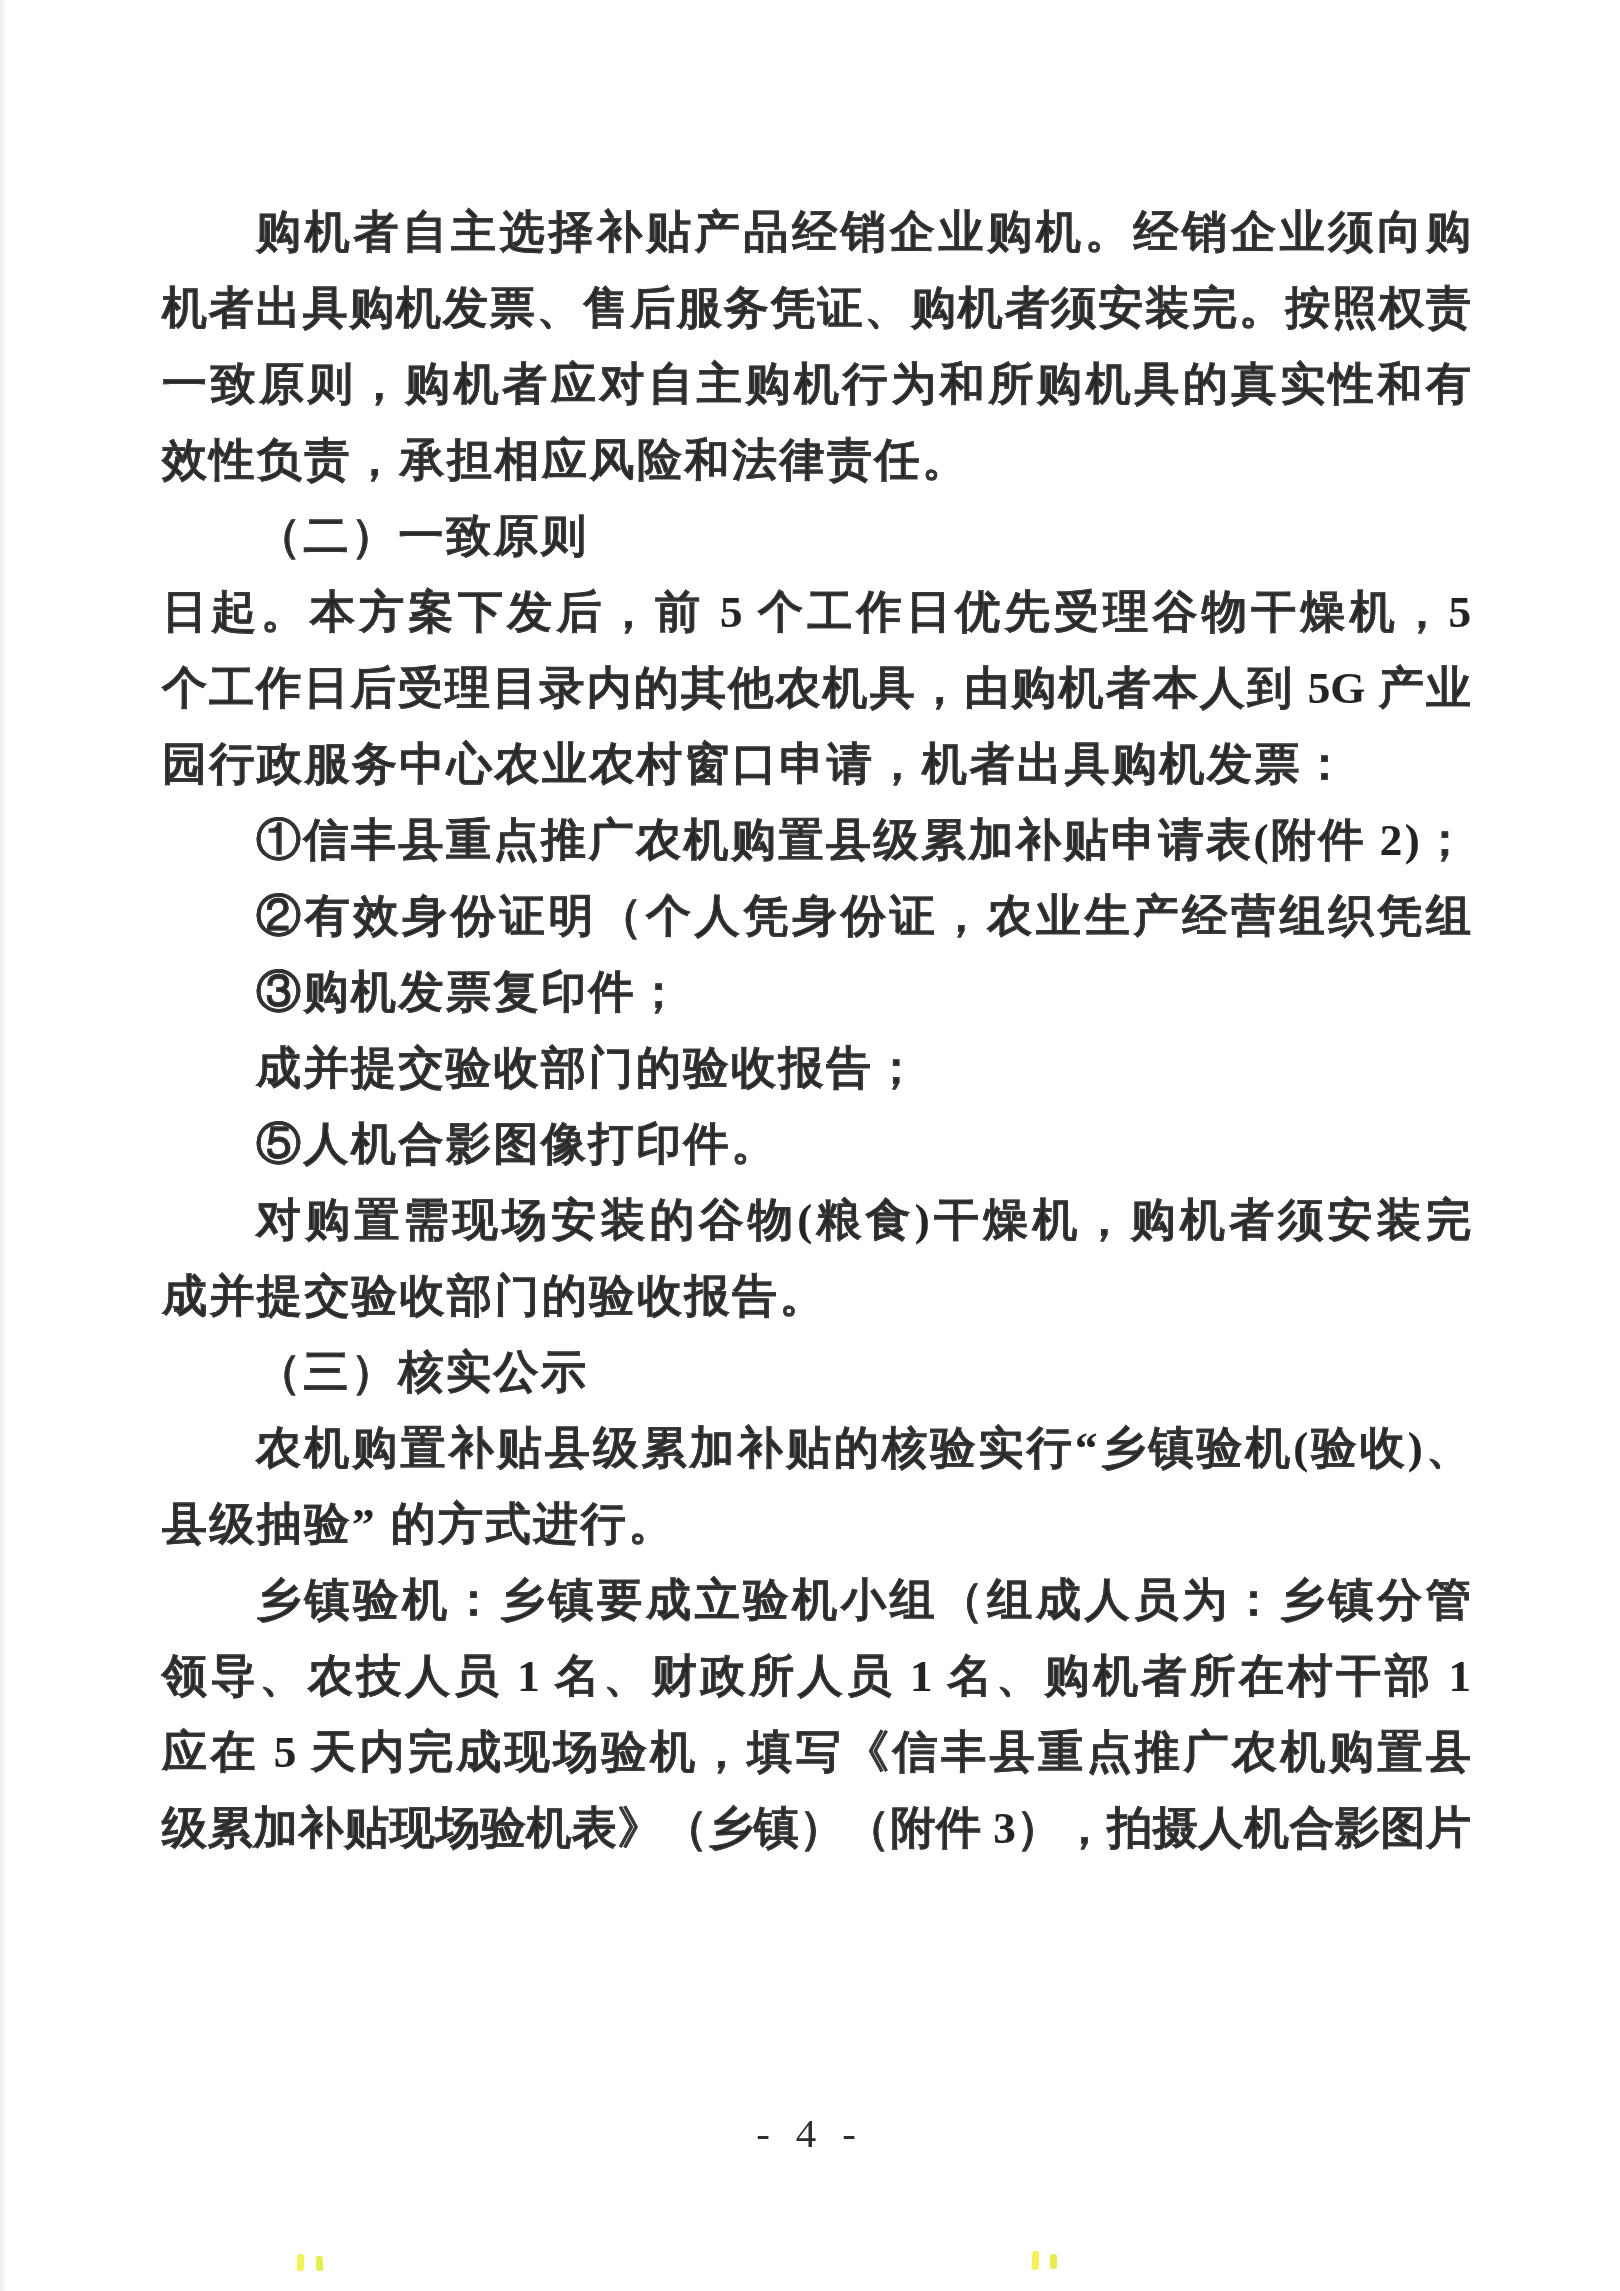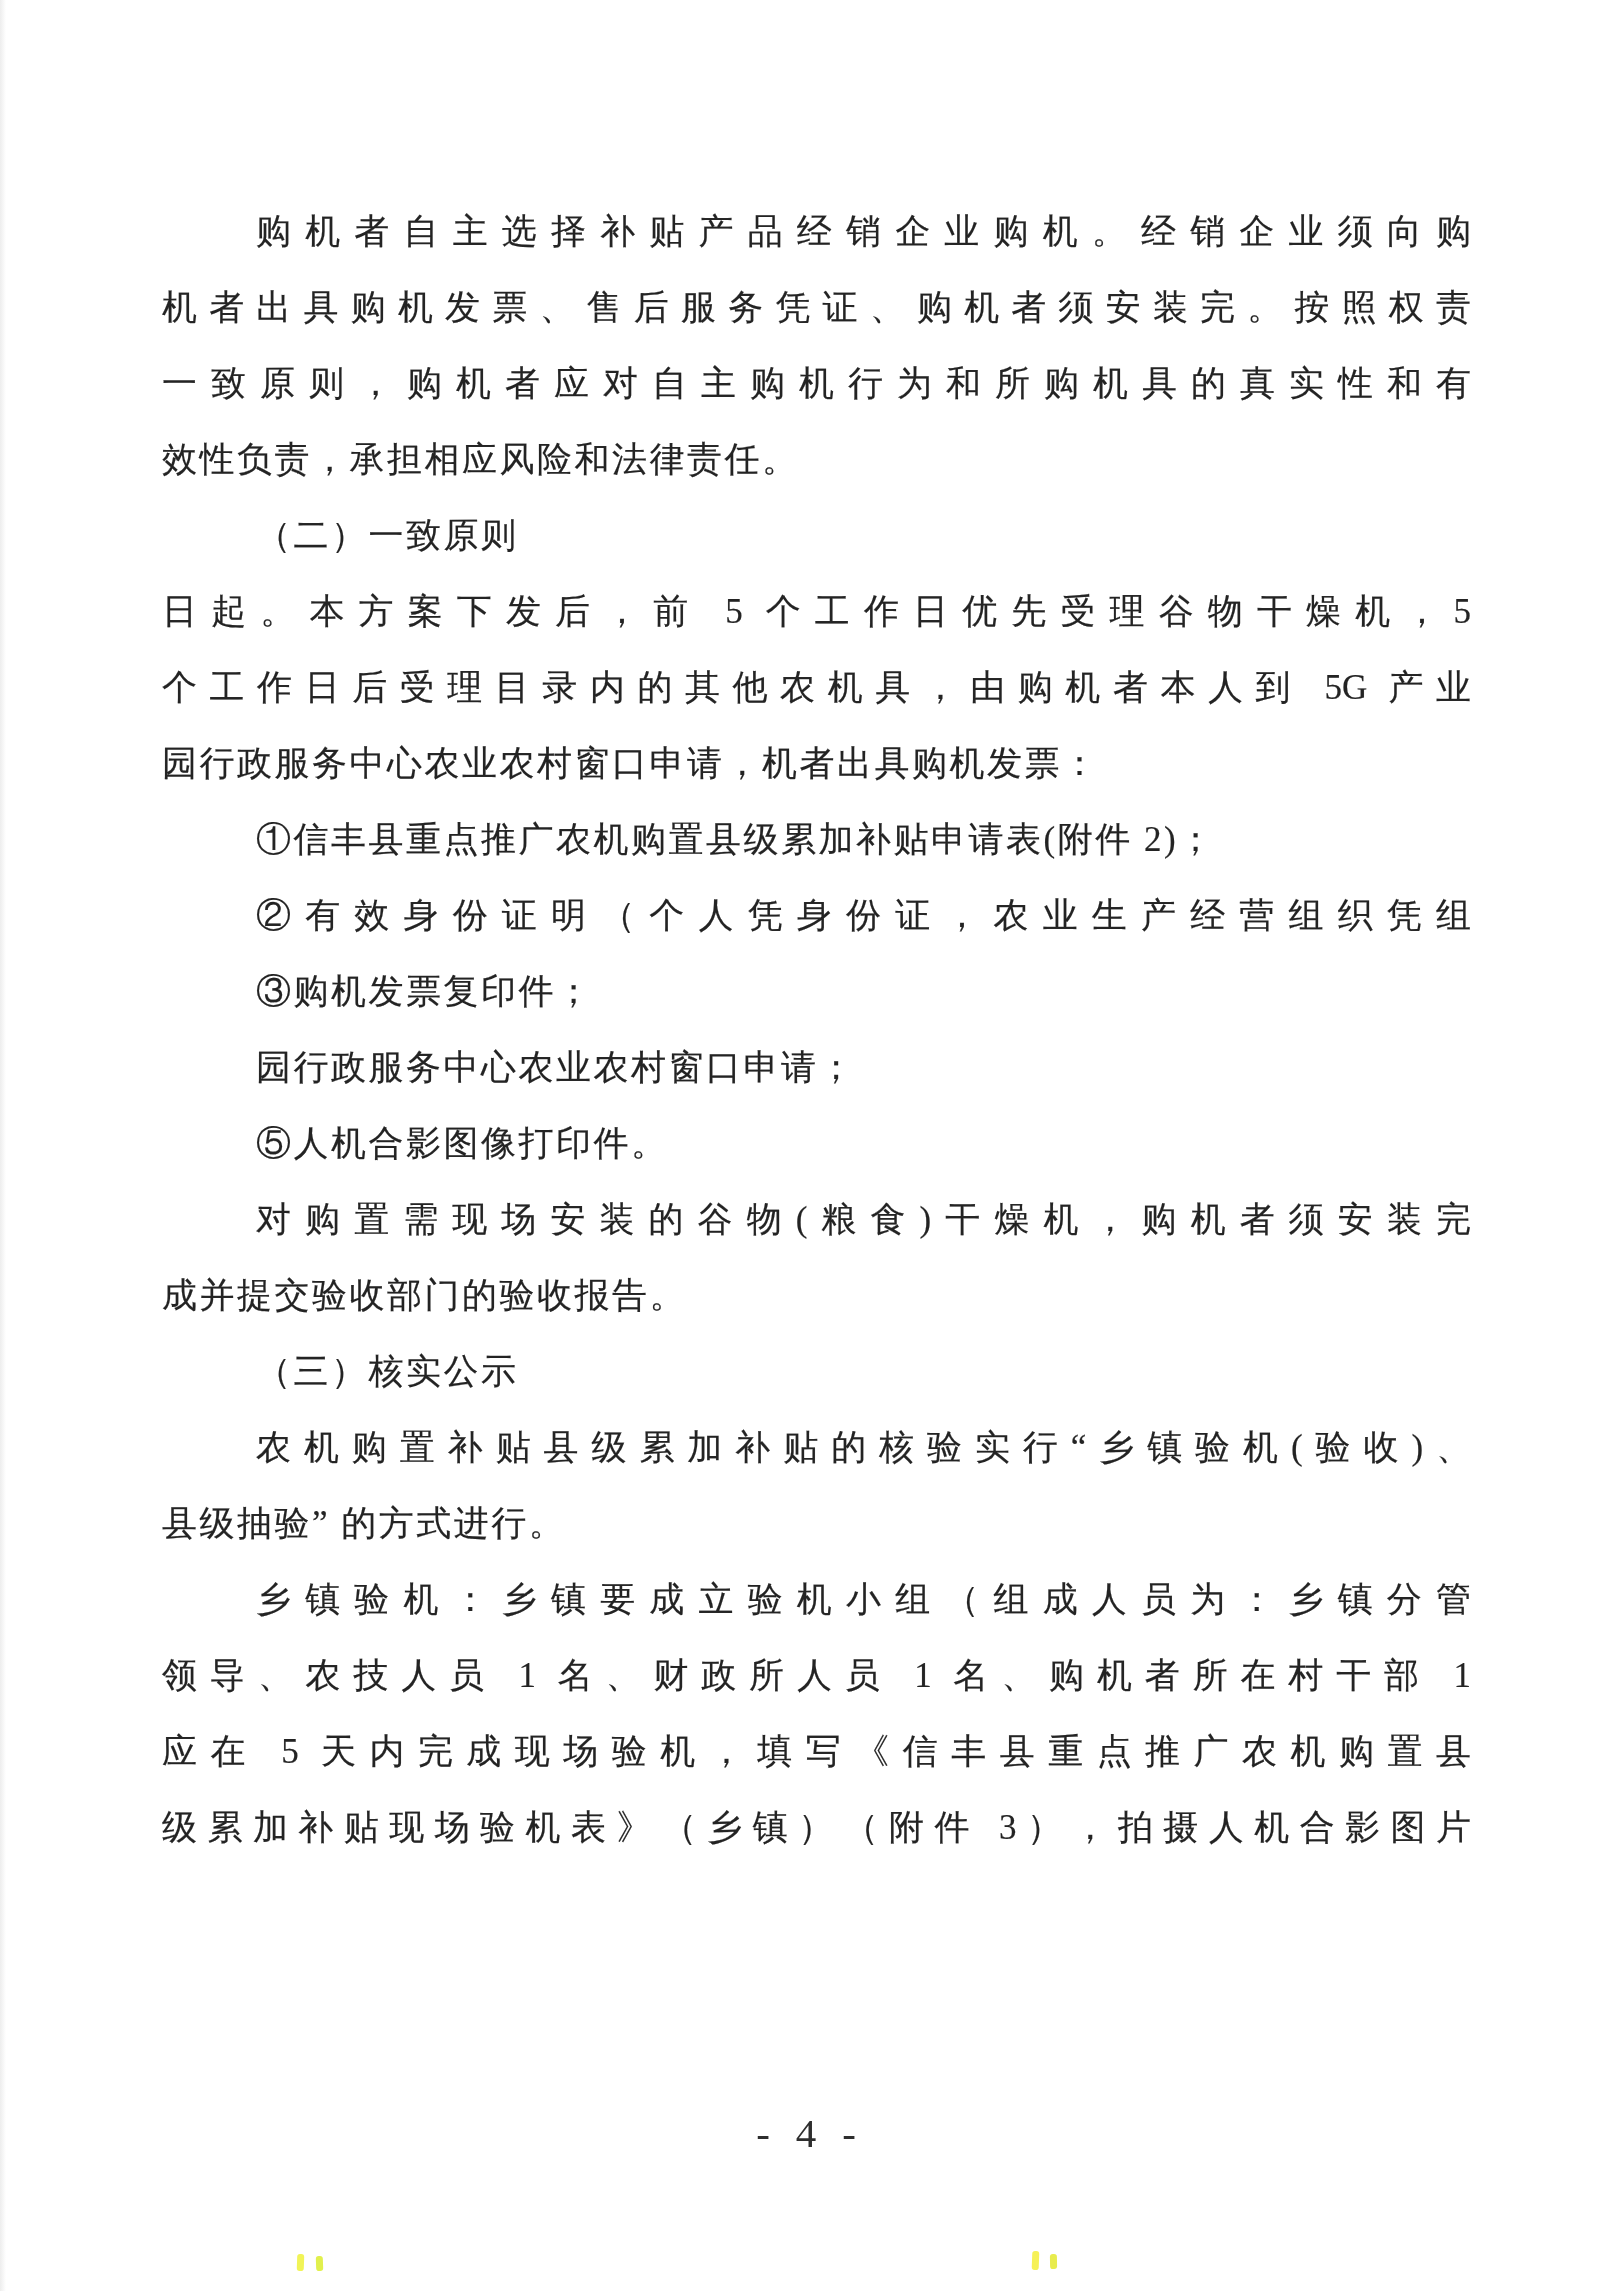--- a/index.html
+++ b/index.html
@@ -24,25 +24,25 @@
   }
   .text-block {
     position: absolute;
     left: 162px;
     top: 194px;
     width: 1309px;
   }
   .line {
     height: 76px;
     line-height: 76px;
-    font-size: 35px;
+    font-size: 45px;
     letter-spacing: 2.5px;
     white-space: nowrap;
     text-align: left;
-    font-weight: 400;
+    font-weight: 700;
     
     -webkit-text-stroke: 0.2px #3a3a3a;
   }
   .line.justify {
     white-space: normal;
     letter-spacing: 0;
     text-align: justify;
     text-align-last: justify;
     text-justify: inter-character;
   }
@@ -79,21 +79,21 @@
       <div class="line justify">机者出具购机发票、售后服务凭证、购机者须安装完。按照权责</div>
       <div class="line justify">一致原则，购机者应对自主购机行为和所购机具的真实性和有</div>
       <div class="line">效性负责，承担相应风险和法律责任。</div>
       <div class="line indent">（二）一致原则</div>
       <div class="line justify">日起。本方案下发后，前 5 个工作日优先受理谷物干燥机，5</div>
       <div class="line justify">个工作日后受理目录内的其他农机具，由购机者本人到 5G 产业</div>
       <div class="line">园行政服务中心农业农村窗口申请，机者出具购机发票：</div>
       <div class="line indent">①信丰县重点推广农机购置县级累加补贴申请表(附件 2)；</div>
       <div class="line indent justify">②有效身份证明（个人凭身份证，农业生产经营组织凭组</div>
       <div class="line indent">③购机发票复印件；</div>
-      <div class="line indent">园行政服务中心农业农村窗口申请；</div>
+      <div class="line indent">成并提交验收部门的验收报告；</div>
       <div class="line indent">⑤人机合影图像打印件。</div>
       <div class="line indent justify">对购置需现场安装的谷物(粮食)干燥机，购机者须安装完</div>
       <div class="line">成并提交验收部门的验收报告。</div>
       <div class="line indent">（三）核实公示</div>
       <div class="line indent justify">农机购置补贴县级累加补贴的核验实行“乡镇验机(验收)、</div>
       <div class="line">县级抽验” 的方式进行。</div>
       <div class="line indent justify">乡镇验机：乡镇要成立验机小组（组成人员为：乡镇分管</div>
       <div class="line justify">领导、农技人员 1 名、财政所人员 1 名、购机者所在村干部 1</div>
       <div class="line justify">应在 5 天内完成现场验机，填写《信丰县重点推广农机购置县</div>
       <div class="line justify">级累加补贴现场验机表》（乡镇）（附件 3），拍摄人机合影图片</div>

